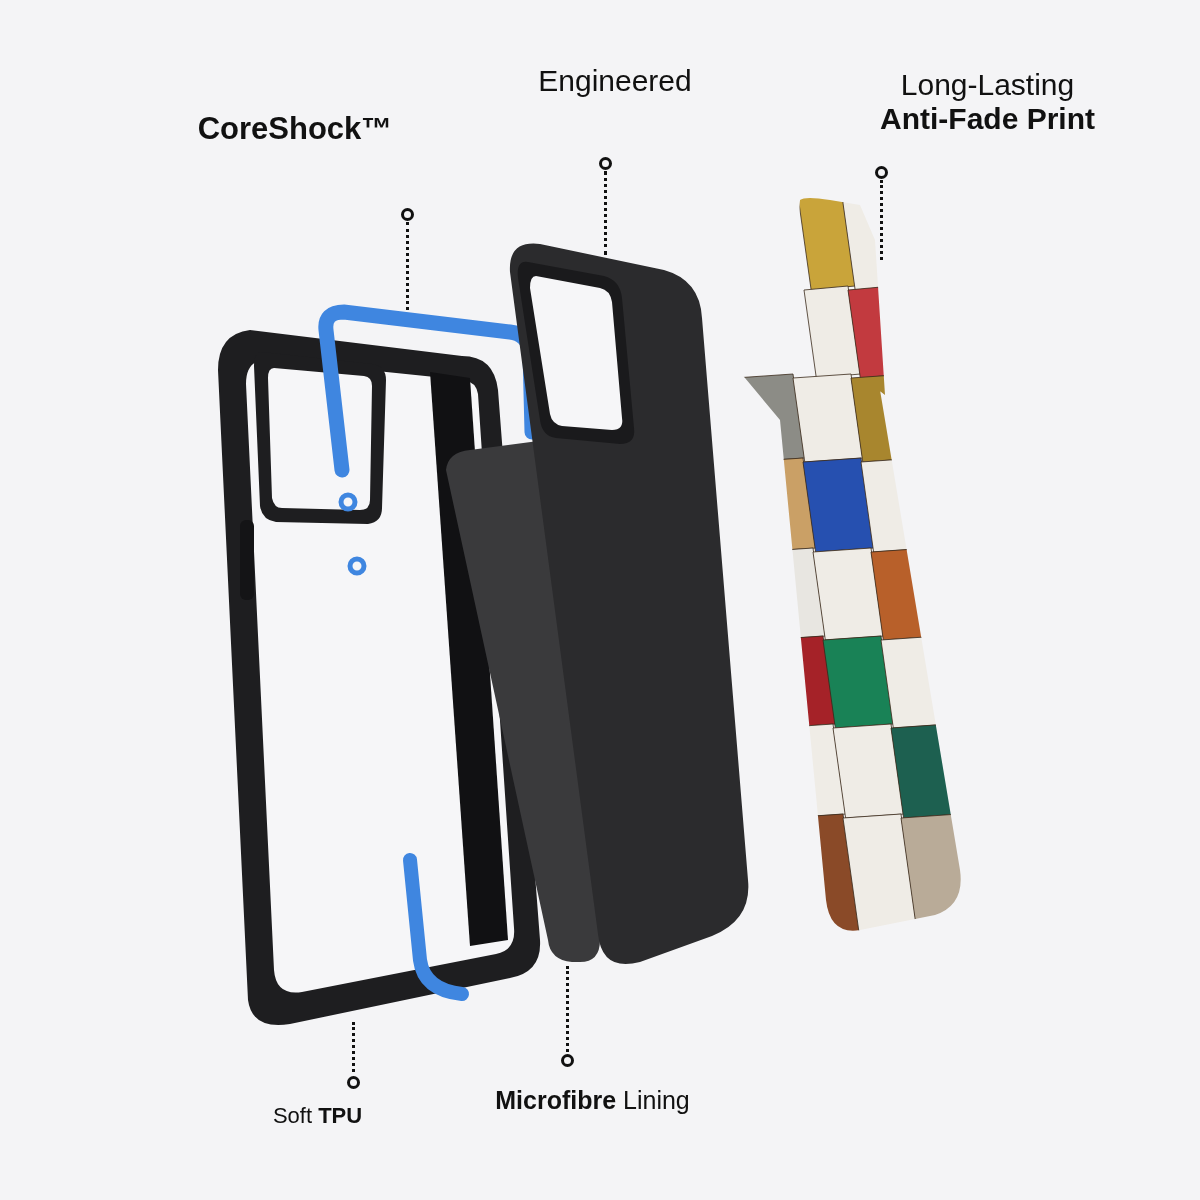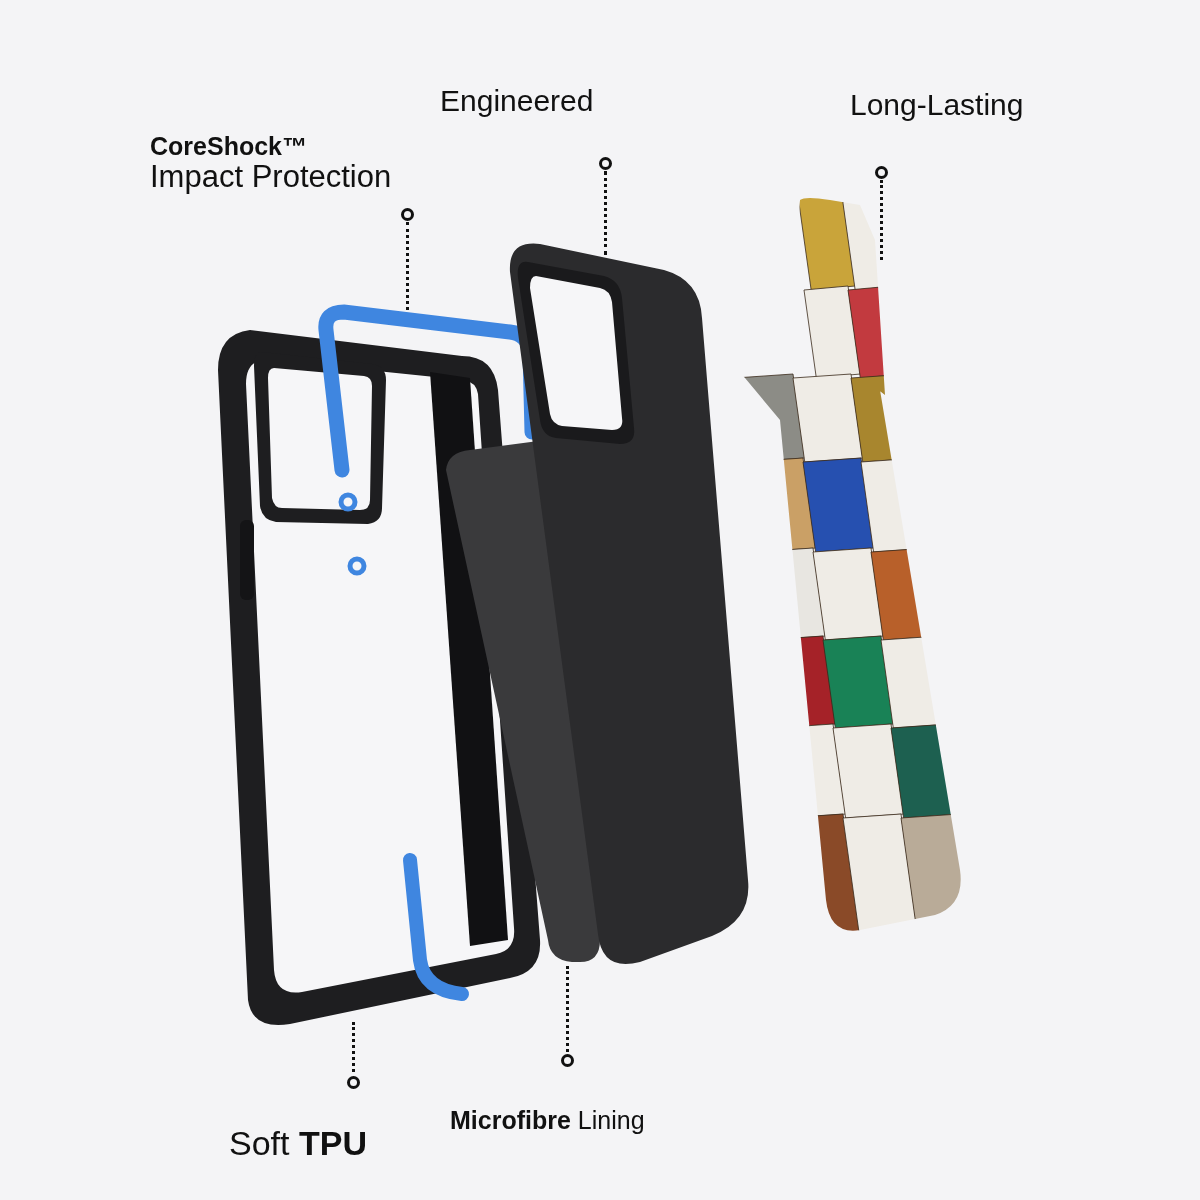--- a/index.html
+++ b/index.html
@@ -1,25 +1,25 @@
 <!DOCTYPE html>
 <html><head>
 <meta charset="utf-8">
 <style>
   html, body { margin:0; padding:0; }
   body { width:1200px; height:1200px; background:#f4f4f6; position:relative; overflow:hidden; font-family:"Liberation Sans", sans-serif; color:#111; }
-  .label { position:absolute; line-height:1.12;margin-top:20px; }
+  .label { position:absolute; text-align:center; line-height:1.12; }
   .label .light { font-weight:400; display:block; }
   .label .bold { font-weight:700; display:block; }
   .inline .light, .inline .bold { display:inline; }
   .lbl-coreshock { left:150px; top:112px; width:290px; font-size:31px; }
-  .lbl-coreshock .bold { font-size:25px; }
+  .lbl-coreshock .bold { font-size:31px; }
   .lbl-poly { left:440px; top:64px; width:350px; font-size:30px; }
   .lbl-print { left:850px; top:68px; width:275px; font-size:30px; }
-  .lbl-tpu { left:229px; top:1104px; width:165px; font-size:34px; }
+  .lbl-tpu { left:235px; top:1104px; width:165px; font-size:22px; }
   .lbl-micro { left:450px; top:1086px; width:285px; font-size:25px; }
   .pointer { position:absolute; }
   .dots { position:absolute; width:0; border-left:3px dotted #111; }
   .ring { position:absolute; width:7px; height:7px; border:3px solid #111; border-radius:50%; background:#f4f4f6; }
   svg { position:absolute; left:0; top:0; }
 </style>
 </head>
 <body>
 
 <svg width="1200" height="1200" viewBox="0 0 1200 1200">
@@ -83,27 +83,27 @@
 
   <g>
     <path d="M540 244 L664 270 Q700 280 702 318 L748 880 Q752 920 712 936 L640 962 Q602 972 598 934 L510 272 Q508 240 540 244 Z" fill="#2b2b2d"></path>
     <path d="M528 262 L604 276 Q620 280 622 298 L634 428 Q636 444 620 444 L556 438 Q542 436 540 420 L518 278 Q516 260 528 262 Z" fill="#1a1a1c"></path>
     <path d="M536 276 L600 288 Q610 290 612 302 L622 418 Q624 430 612 430 L562 426 Q552 424 550 414 L530 288 Q530 276 536 276 Z" fill="#f6f6f8"></path>
   </g>
 </svg>
 
 <div class="label lbl-coreshock">
   <span class="bold">CoreShock™</span>
-  <span class="light">Impact Protection</span>
 </div>
 <div class="label lbl-poly">
   <span class="light">Engineered</span>
 </div>
 <div class="label lbl-print">
   <span class="light">Long-Lasting</span>
+  <span class="bold">Anti-Fade Print</span>
 </div>
 <div class="label lbl-tpu inline">
   <span class="light">Soft </span><span class="bold">TPU</span>
 </div>
 <div class="label lbl-micro inline">
   <span class="bold">Microfibre</span><span class="light"> Lining</span>
 </div>
 
 <div class="pointer">
   <div class="ring" style="left:401px;top:208px;"></div>

